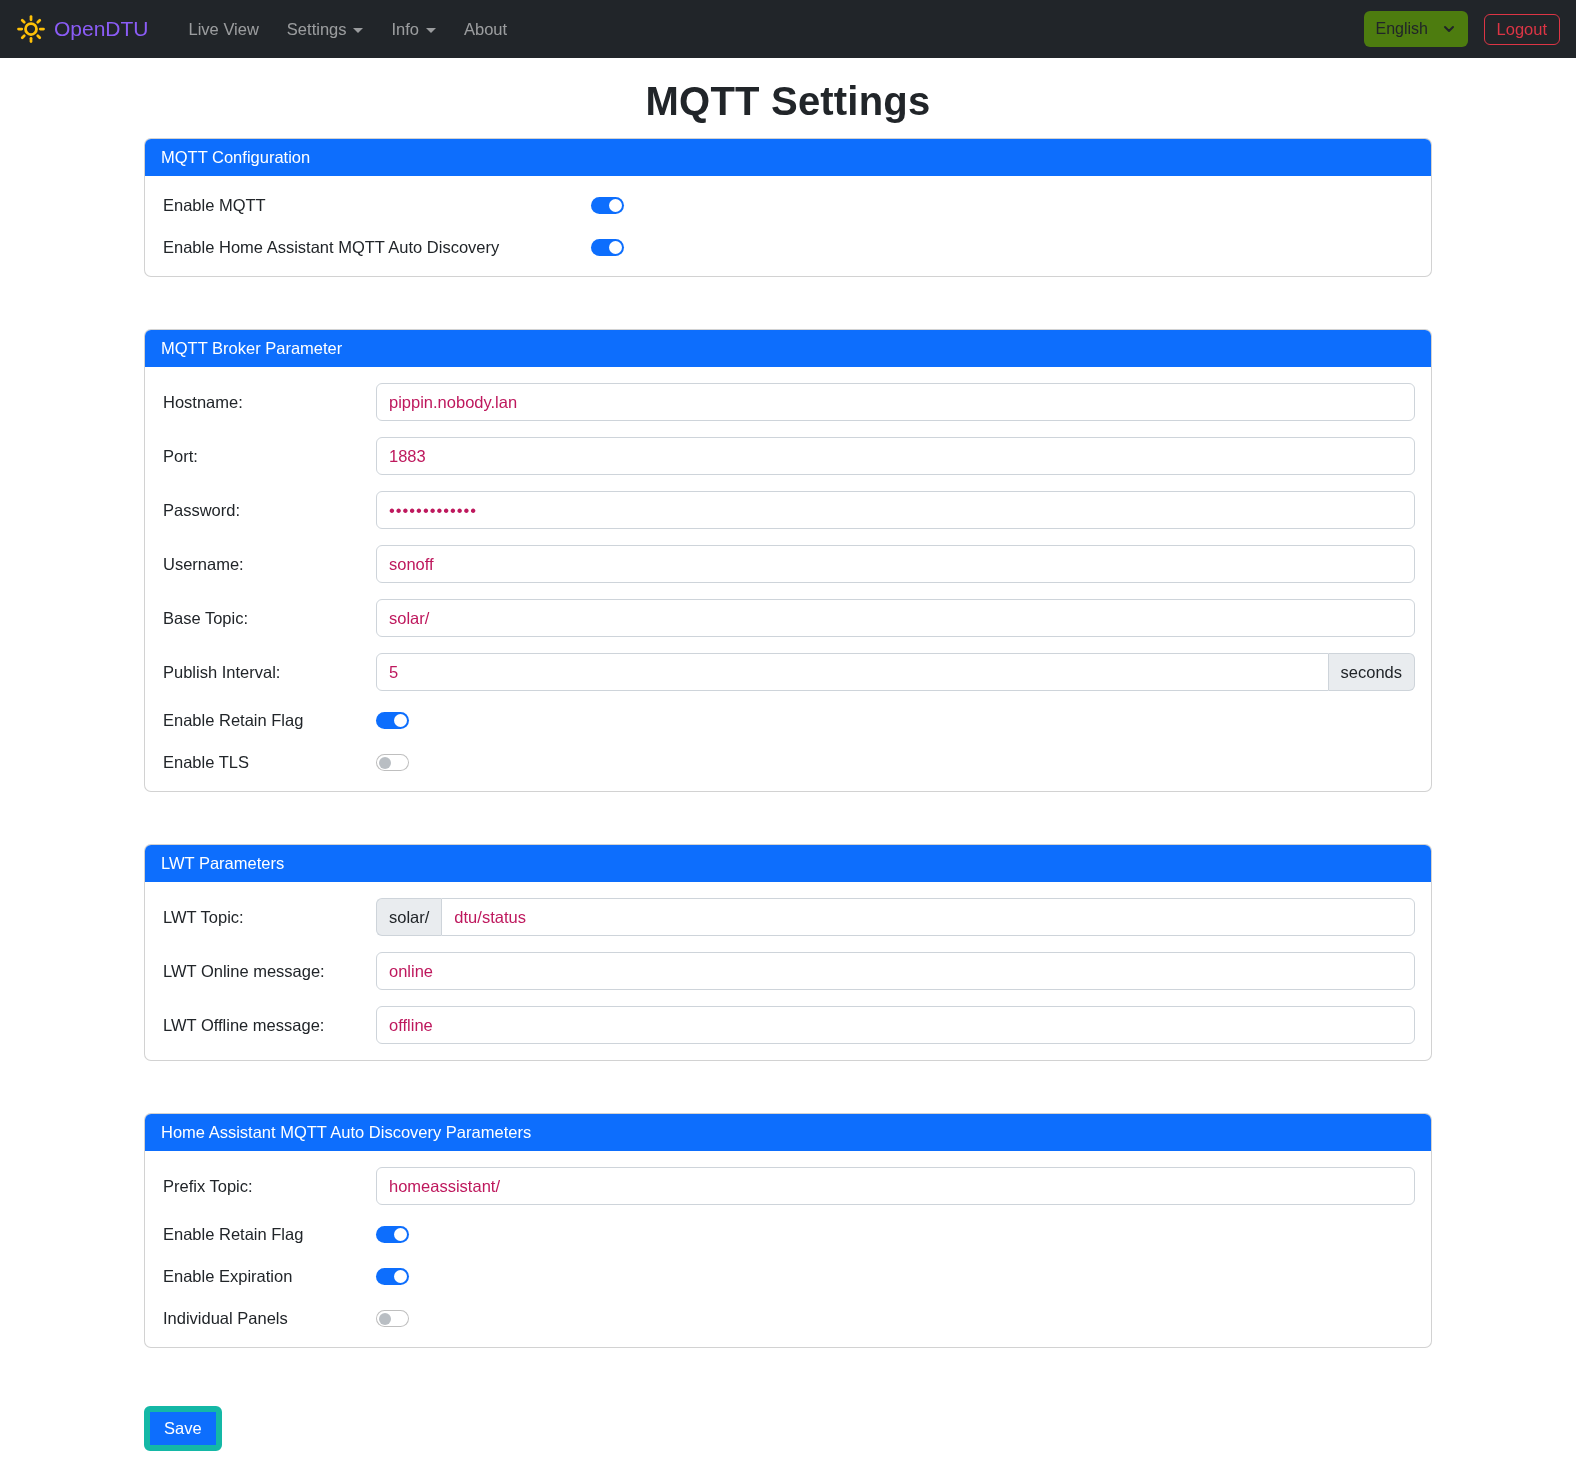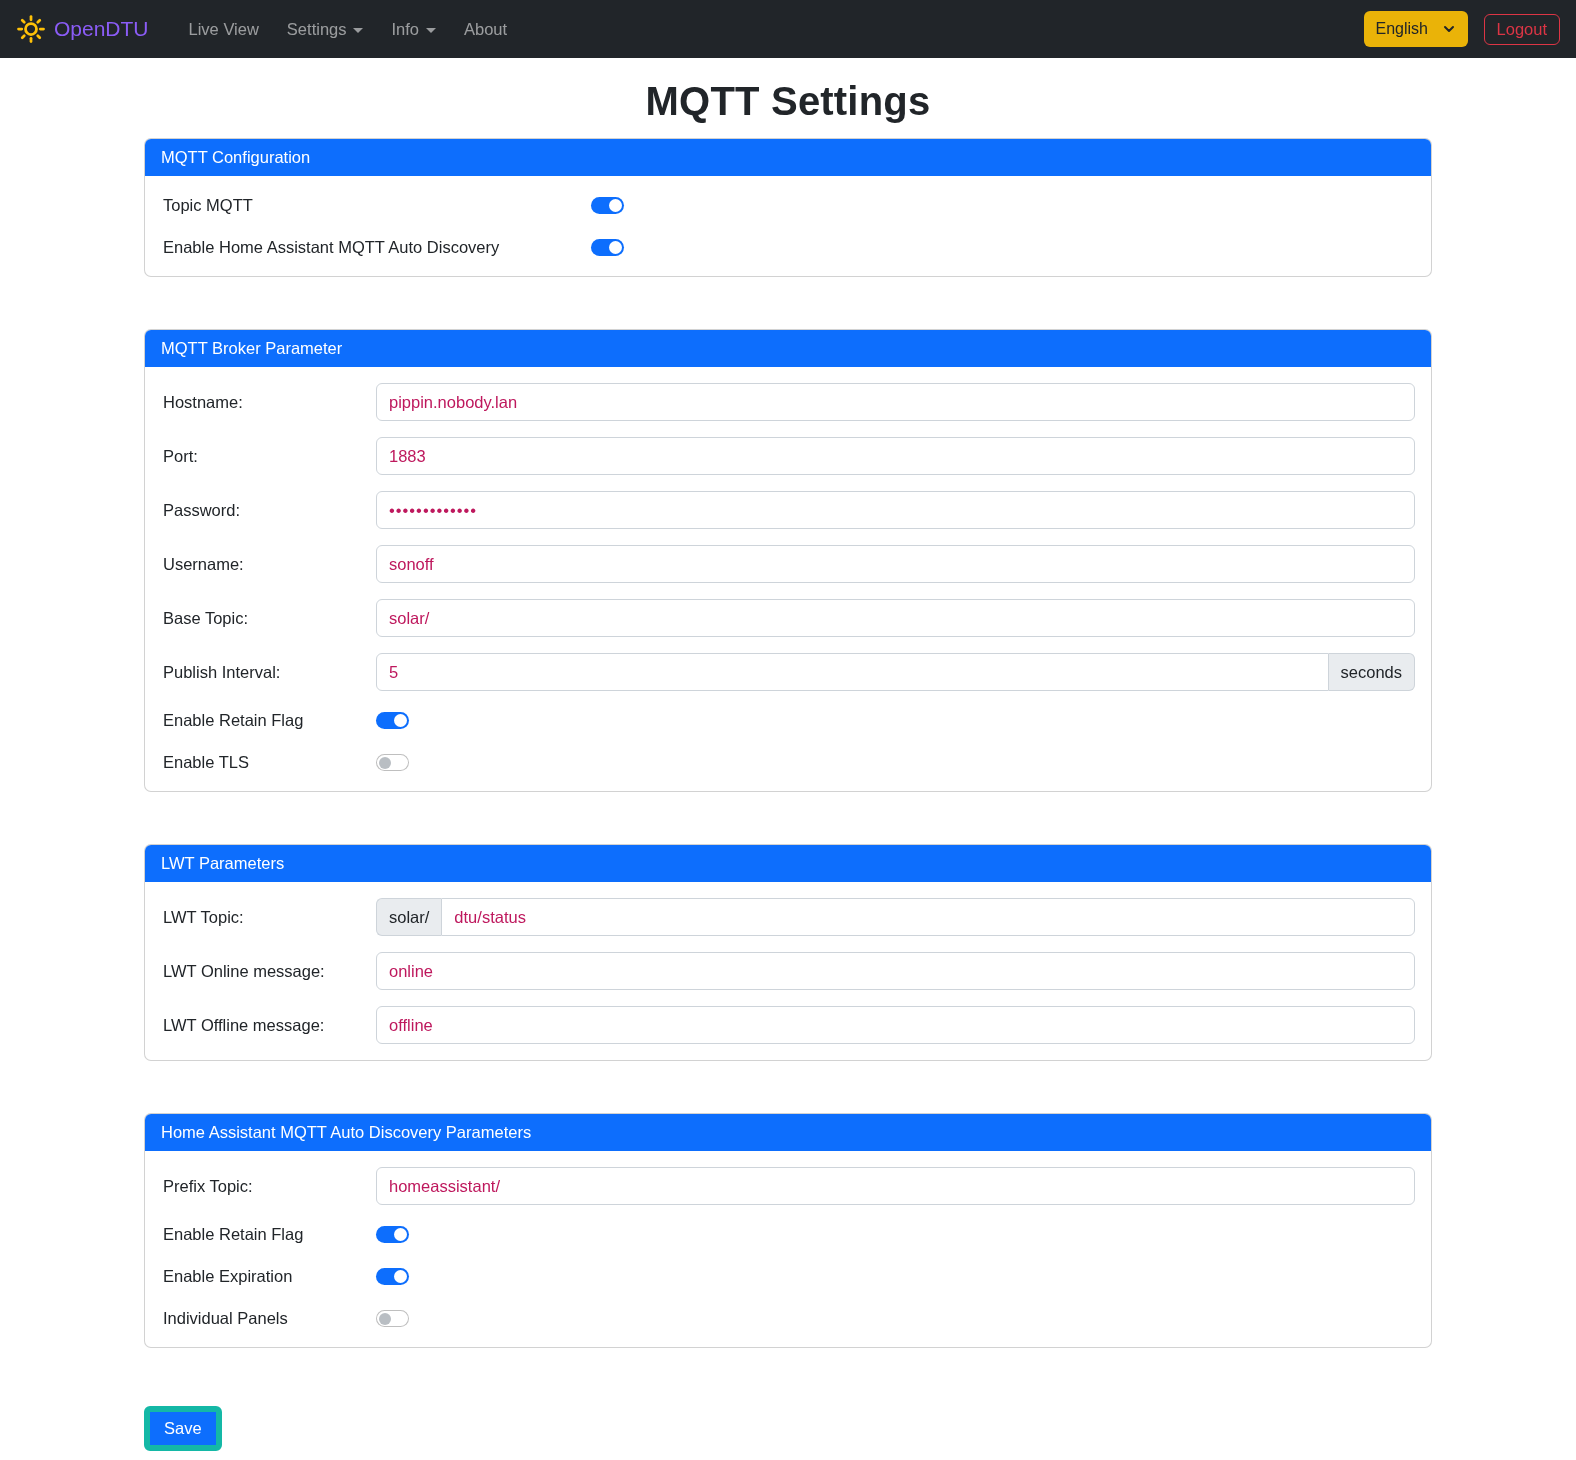--- a/index.html
+++ b/index.html
@@ -12,21 +12,21 @@
   .brand { display: flex; align-items: center; gap: 8px; color: #8b5cf6;
     font-size: 21px; cursor: pointer; }
   .brand svg { display: block; }
   .nav-items { display: flex; align-items: center; margin-left: 26px; }
   .nav-item { color: rgba(255,255,255,.55); font-size: 16.5px; padding: 8px 14px;
     display: flex; align-items: center; gap: 7px; cursor: pointer; white-space: nowrap; }
   .caret { width: 0; height: 0; border-left: 5px solid transparent;
     border-right: 5px solid transparent; border-top: 5px solid rgba(255,255,255,.55);
     display: inline-block; margin-top: 2px; }
   .nav-right { margin-left: auto; display: flex; align-items: center; gap: 16px; }
-  .lang-select { background: #eab308; color: #212529; border-radius: 6px; height: 36px;
+  .lang-select { background: #4d7c0f; color: #212529; border-radius: 6px; height: 36px;
     width: 104px; display: flex; align-items: center; justify-content: space-between;
     padding: 0 12px; font-size: 16px; cursor: pointer; }
   .btn-outline-danger { background: transparent; border: 1px solid #dc3545;
     color: #dc3545; font-size: 16.5px; padding: 5px 12px; border-radius: 6px;
     cursor: pointer; font-family: inherit; }
 
   
   .container { width: 1288px; margin: 0 auto; }
   h1.page-title { font-size: 40px; font-weight: 600; margin: 21px 0 14px; letter-spacing: .2px; text-align: center; }
 
@@ -121,21 +121,21 @@
 </nav>
 
 <div class="container">
   <h1 class="page-title">MQTT Settings</h1>
 
   
   <div class="card">
     <div class="card-header">MQTT Configuration</div>
     <div class="card-body">
       <div class="form-row wide-label switch-row">
-        <span class="form-label">Topic MQTT</span>
+        <span class="form-label">Enable MQTT</span>
         <span><span class="switch on"></span></span>
       </div>
       <div class="form-row wide-label switch-row">
         <span class="form-label">Enable Home Assistant MQTT Auto Discovery</span>
         <span><span class="switch on"></span></span>
       </div>
     </div>
   </div>
 
   

